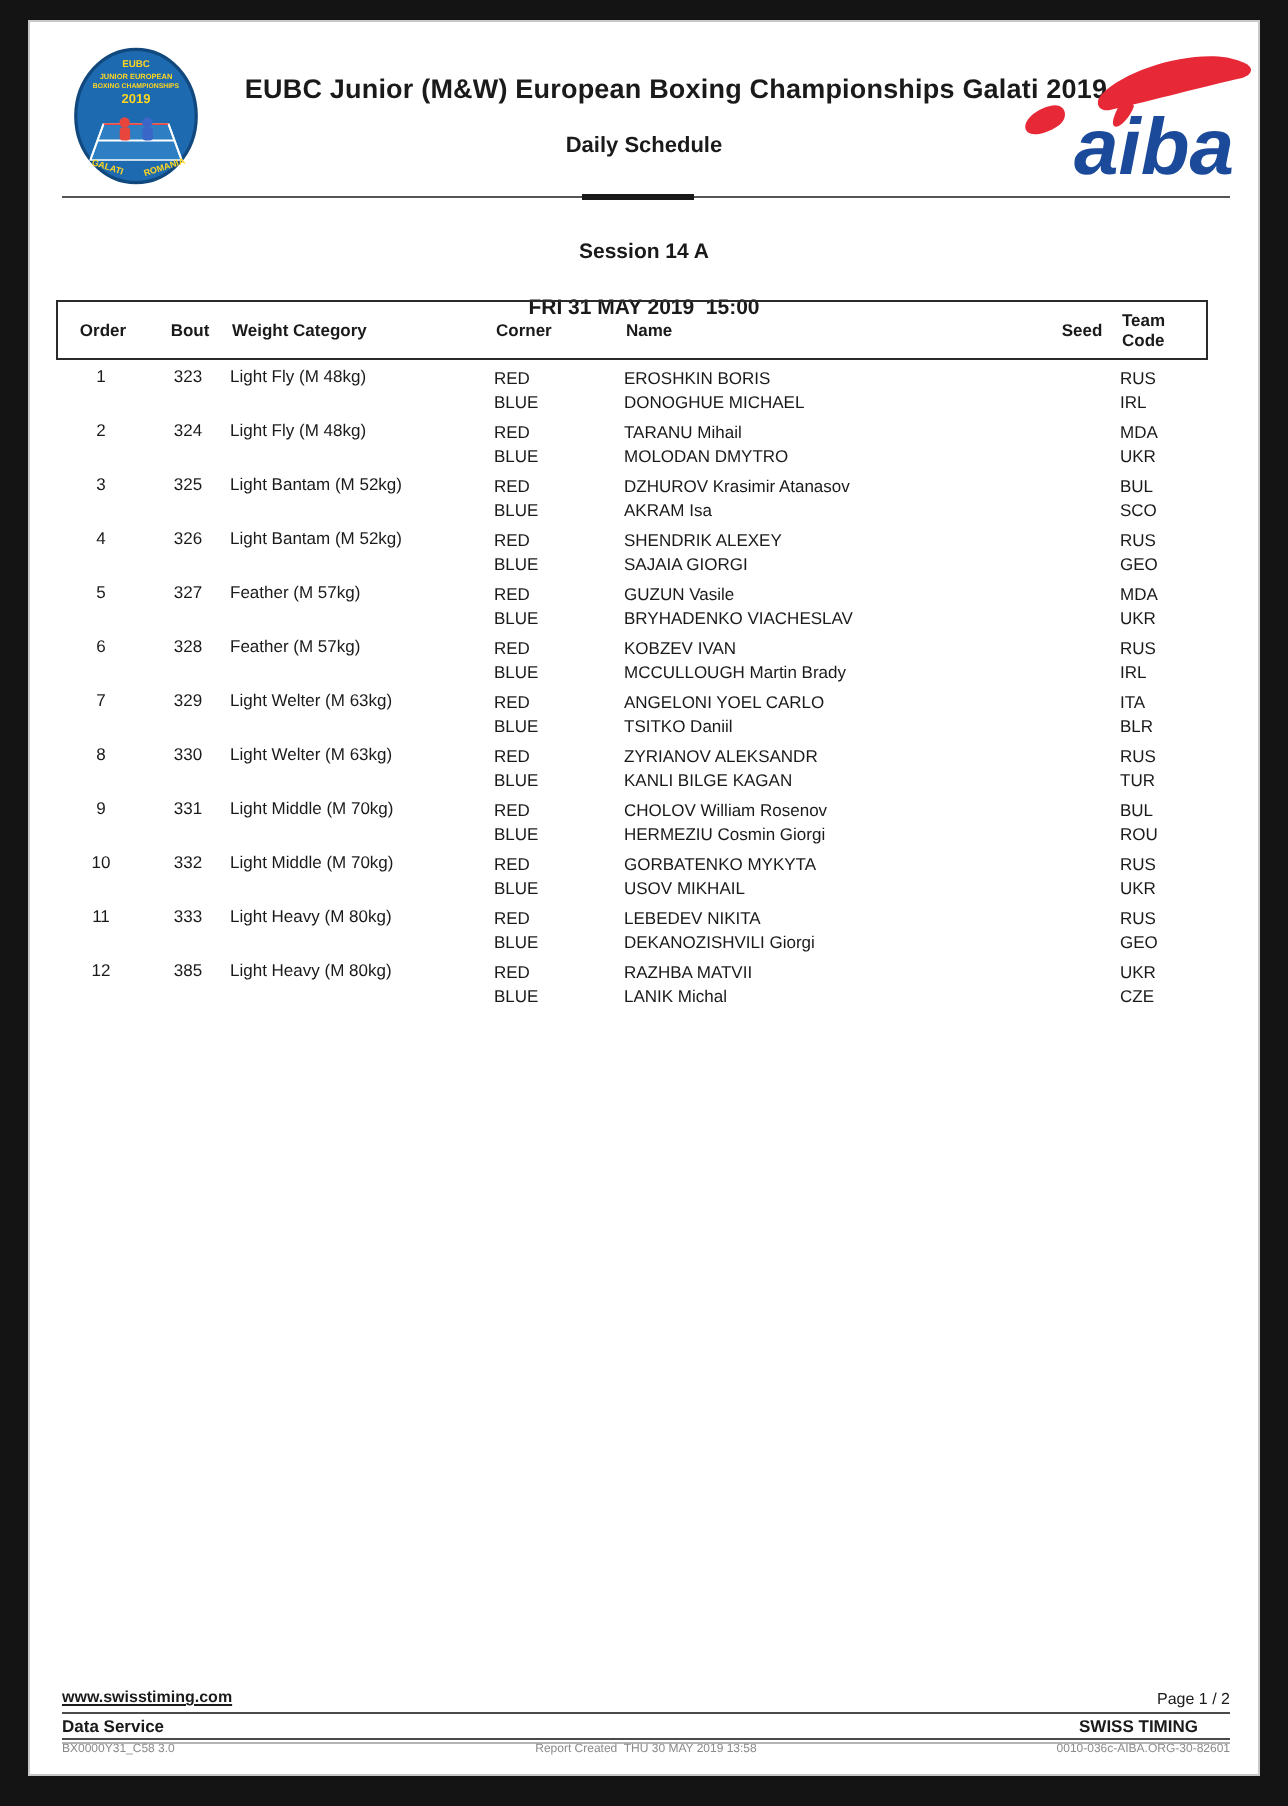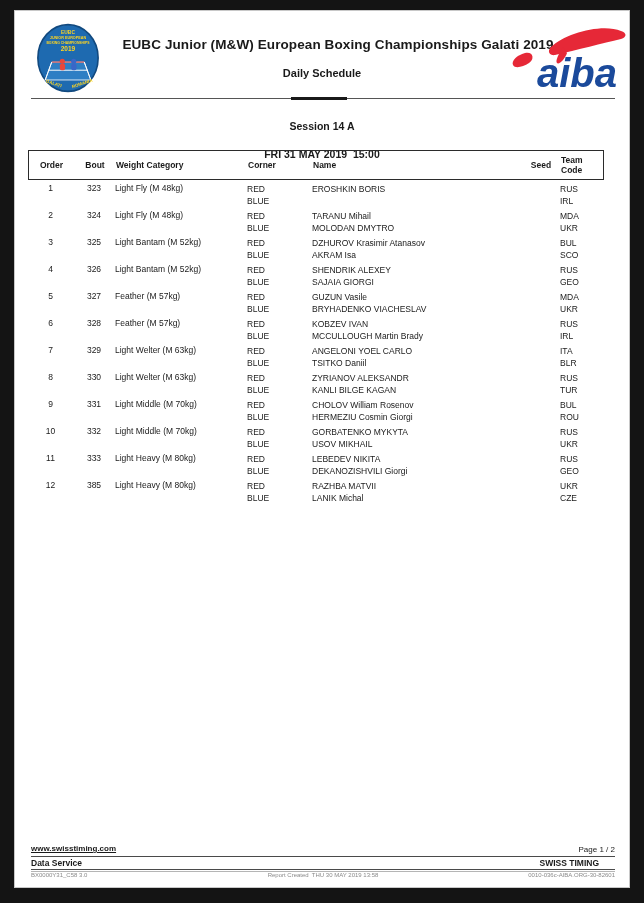--- a/index.html
+++ b/index.html
@@ -139,20 +139,21 @@
       <div class="trow bout-row">
         <div class="cell c-order">1</div>
         <div class="cell c-bout">323</div>
         <div class="cell c-weight">Light Fly (M 48kg)</div>
         <div class="cell c-corner">
           <div class="line">RED</div>
           <div class="line">BLUE</div>
         </div>
         <div class="cell c-name">
           <div class="line">EROSHKIN BORIS</div>
+          <div class="line">DONOGHUE MICHAEL</div>
         </div>
         <div class="cell c-seed">
           <div class="line"></div>
           <div class="line"></div>
         </div>
         <div class="cell c-team">
           <div class="line">RUS</div>
           <div class="line">IRL</div>
         </div>
       </div>

